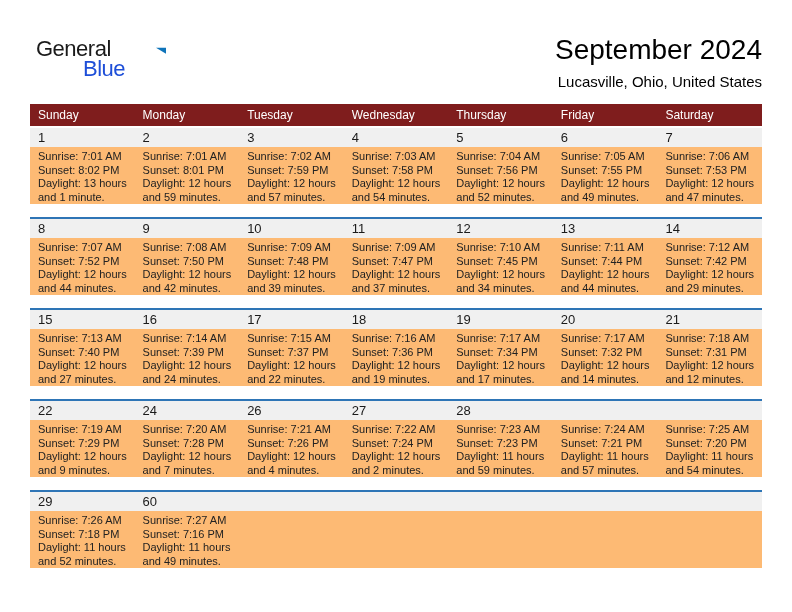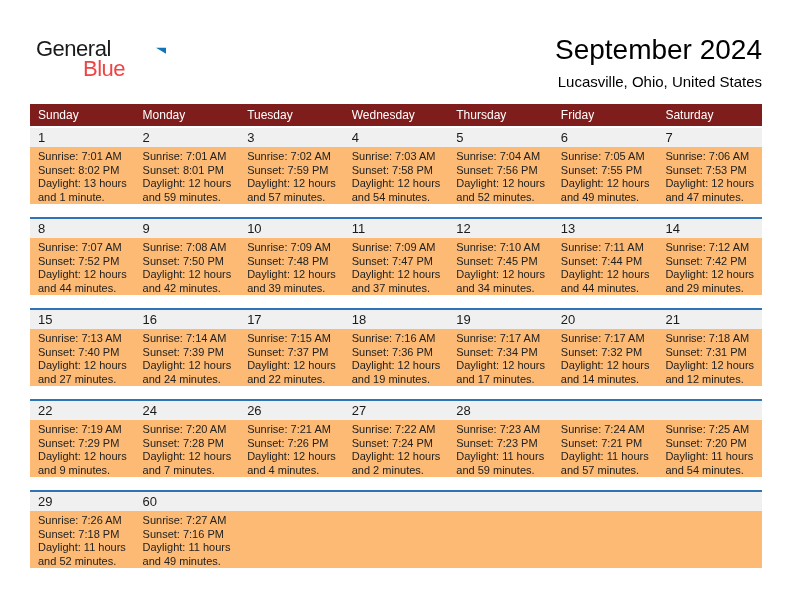--- a/index.html
+++ b/index.html
@@ -5,21 +5,21 @@
   * { margin:0; padding:0; box-sizing:border-box; }
   html,body { background:#ffffff; }
   body { font-family:"Liberation Sans", sans-serif; }
   .page { position:relative; width:792px; height:612px; background:#ffffff; overflow:hidden; }
 
   
   .logo { position:absolute; left:36px; top:38px; width:130px; line-height:1; }
   .logo-top { display:flex; align-items:flex-start;gap:44px; }
   .logo-general { font-size:22px; color:#1a1a1a; letter-spacing:-0.5px; font-weight:400; }
   .logo-tri { margin-left:1px; margin-top:1px; display:block; }
-  .logo-blue { font-size:22px; color:#ef4444; letter-spacing:-0.5px; margin-left:47px; margin-top:-4px; font-weight:400; }
+  .logo-blue { font-size:22px; color:#1d4ed8; letter-spacing:-0.5px; margin-left:47px; margin-top:-4px; font-weight:400; }
 
   .titles { position:absolute; right:30px; top:34px; text-align:right; }
   .page-title { font-size:28px; font-weight:400; color:#000000; line-height:1.15; }
   .page-subtitle { font-size:15px; font-weight:400; color:#000000; margin-top:7px; }
 
   
   .cal { position:absolute; left:30px; top:104px; width:732px; }
   .weekday-row { display:grid; grid-template-columns:repeat(7,1fr); background:#7f1d1d; height:22px; }
   .wd { color:#ffffff; font-size:12px; line-height:22px; padding-left:8px; overflow:hidden; white-space:nowrap; }
 

